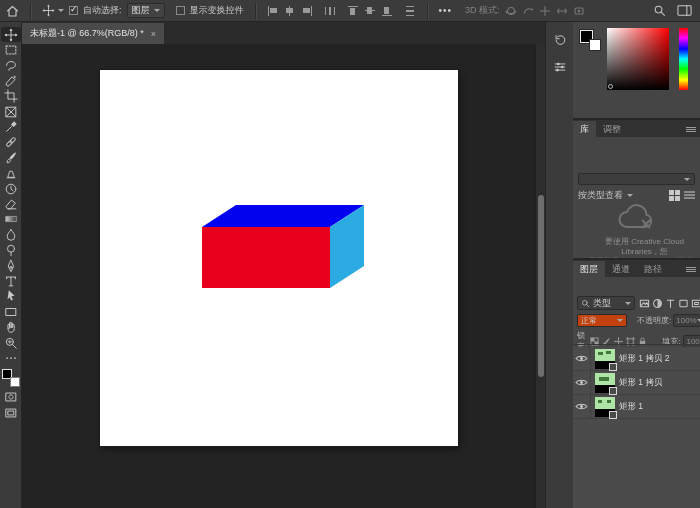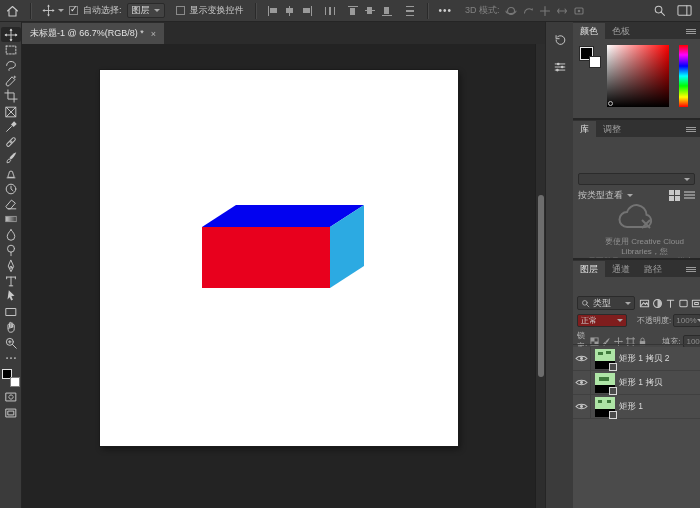--- a/index.html
+++ b/index.html
@@ -83,21 +83,21 @@
   .listic i{display:block;height:2px;background:#8a8a8a;margin-bottom:1px}
   .cclogo{position:absolute;left:0;top:66px;width:127px;display:flex;justify-content:center}
   .lmsg{position:absolute;left:12px;top:100px;width:119px;text-align:center;color:#8f8f8f;font-size:8px;line-height:10px}
   .lfoot{position:absolute;left:0;top:121px;width:127px;height:17px;border-top:1px solid #383838;display:flex;align-items:center;justify-content:flex-end;gap:5px;padding:0 6px;color:#9a9a9a}
 
   
   .fcombo{position:absolute;left:4px;top:19px;width:58px;height:14px;background:#3d3d3d;border:1px solid #2b2b2b;border-radius:2px;display:flex;align-items:center;gap:3px;padding:0 3px;color:#cfcfcf}
   .ficons{position:absolute;left:66px;top:20px;display:flex;gap:2px}
   .ficon{width:11px;height:12px;display:flex;align-items:center;justify-content:center}
   .blendrow{position:absolute;left:4px;top:37px;width:119px;display:flex;align-items:center;gap:2px;font-size:8px}
-  .bcombo{width:50px;height:13px;background:#7f1d1d;border:1px solid #2b2b2b;border-radius:2px;display:flex;align-items:center;justify-content:space-between;padding:0 3px;color:#cfcfcf;flex:none}
+  .bcombo{width:50px;height:13px;background:#c2410c;border:1px solid #2b2b2b;border-radius:2px;display:flex;align-items:center;justify-content:space-between;padding:0 3px;color:#cfcfcf;flex:none}
   .vcombo{width:28px;height:13px;background:#3d3d3d;border:1px solid #2b2b2b;border-radius:2px;display:flex;align-items:center;justify-content:space-between;padding:0 2px;color:#8d8d8d;flex:none}
   .lockrow{position:absolute;left:4px;top:53px;width:119px;display:flex;align-items:center;gap:3px;font-size:8px;color:#b7b7b7}
   .lockrow .lk{width:10px;height:10px;display:flex;align-items:center;justify-content:center}
   .ldiv{position:absolute;left:0;top:67px;width:127px;height:1px;background:#353535}
   .lrows{position:absolute;left:0;top:70px;width:127px;bottom:0;background:#4b4b4b}
   .lrow{height:24px;display:flex;align-items:center;border-bottom:1px solid #404040;position:relative}
   .eyebox{width:18px;height:24px;display:flex;align-items:center;justify-content:center;border-right:1px solid #404040;flex:none}
   .thumb{position:relative;width:20px;height:20px;margin:0 4px 0 4px;flex:none}
   .thumb .top{position:absolute;left:0;top:0;width:20px;height:12px;background:#aee4a6}
   .thumb .top i{position:absolute;background:#3f7a3c}
@@ -397,29 +397,20 @@
           <circle cx="6" cy="4.5" r="1.5" fill="#c9c9c9"></circle>
           <circle cx="10.5" cy="8" r="1.5" fill="#c9c9c9"></circle>
           <circle cx="5" cy="11.5" r="1.5" fill="#c9c9c9"></circle>
         </svg>
     </span>
   </div>
 
   <div class="panels">
 
     <div class="pgroup" style="top:0;height:96px">
-      <div class="phead">
-        <span class="ptab act">颜色</span>
-        <span class="ptab">色板</span>
-        <span class="pmenu">
-            <i></i>
-            <i></i>
-            <i></i>
-          </span>
-      </div>
       <div style="position:relative;height:79px">
         <div class="swatch2" style="position:absolute;left:7px;top:8px">
           <i class="fg"></i>
           <i class="bg"></i>
         </div>
         <div class="field">
           <i class="mark"></i>
         </div>
         <div class="hue"></div>
       </div>

